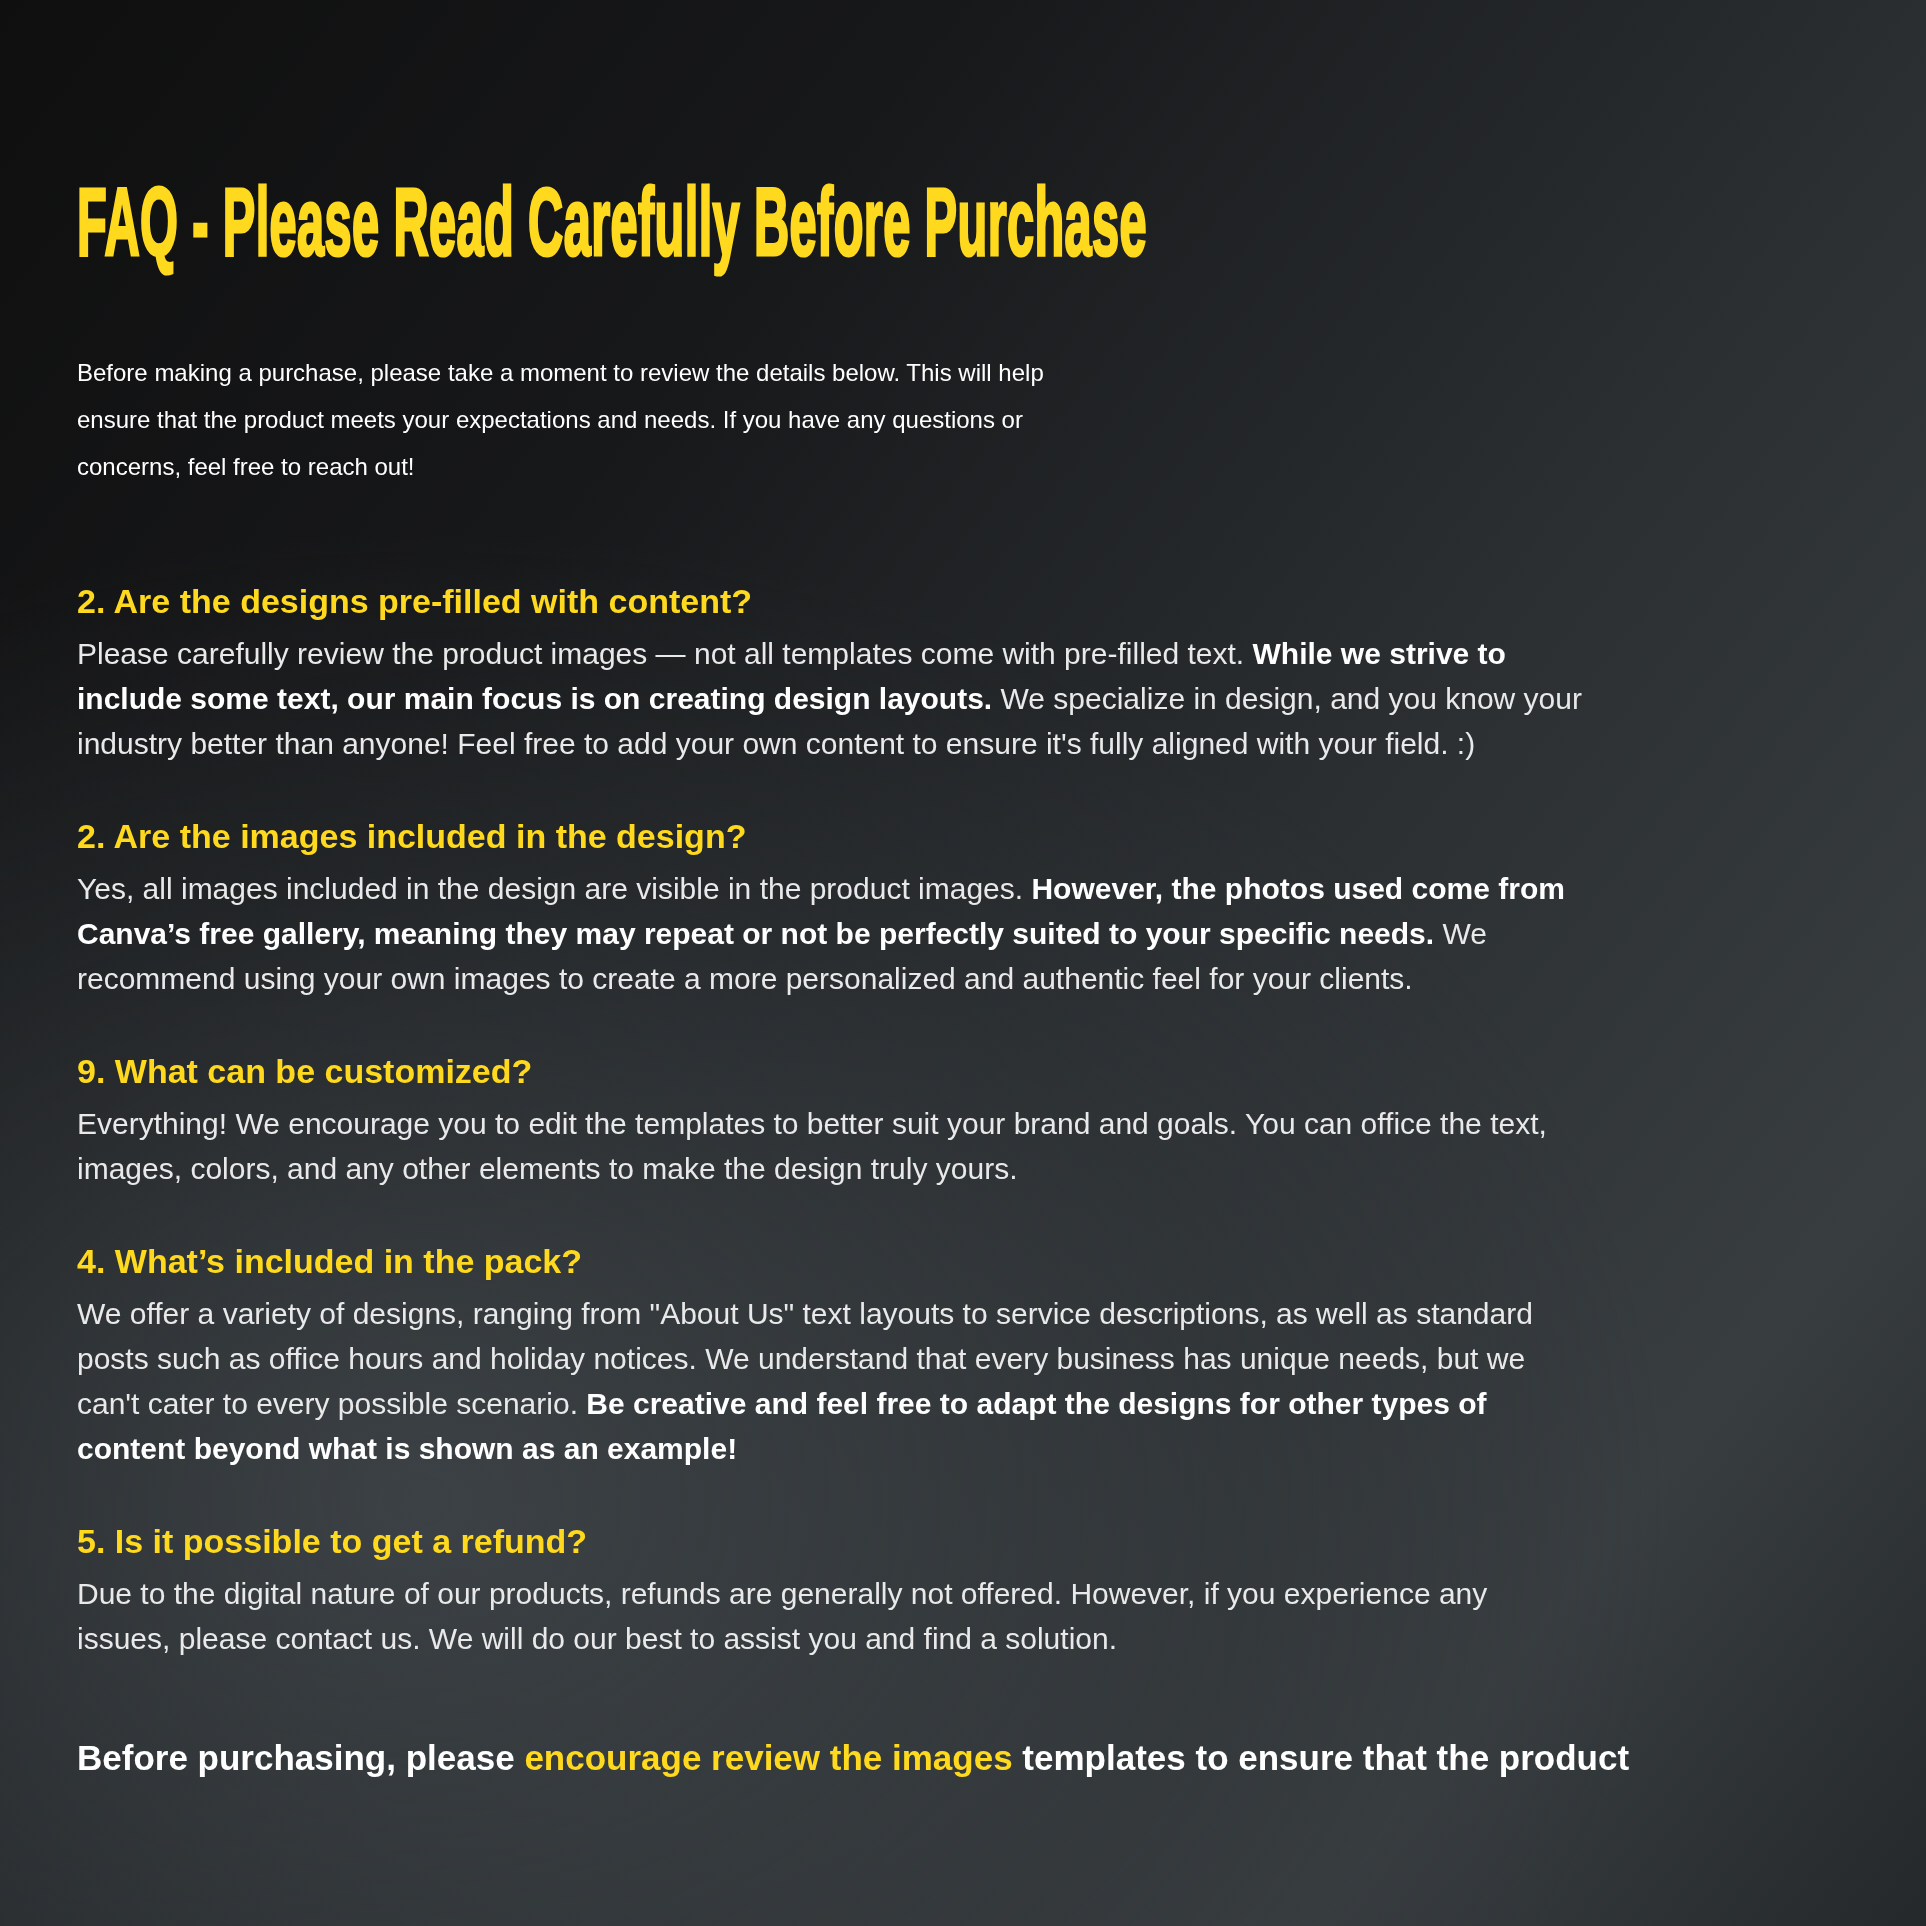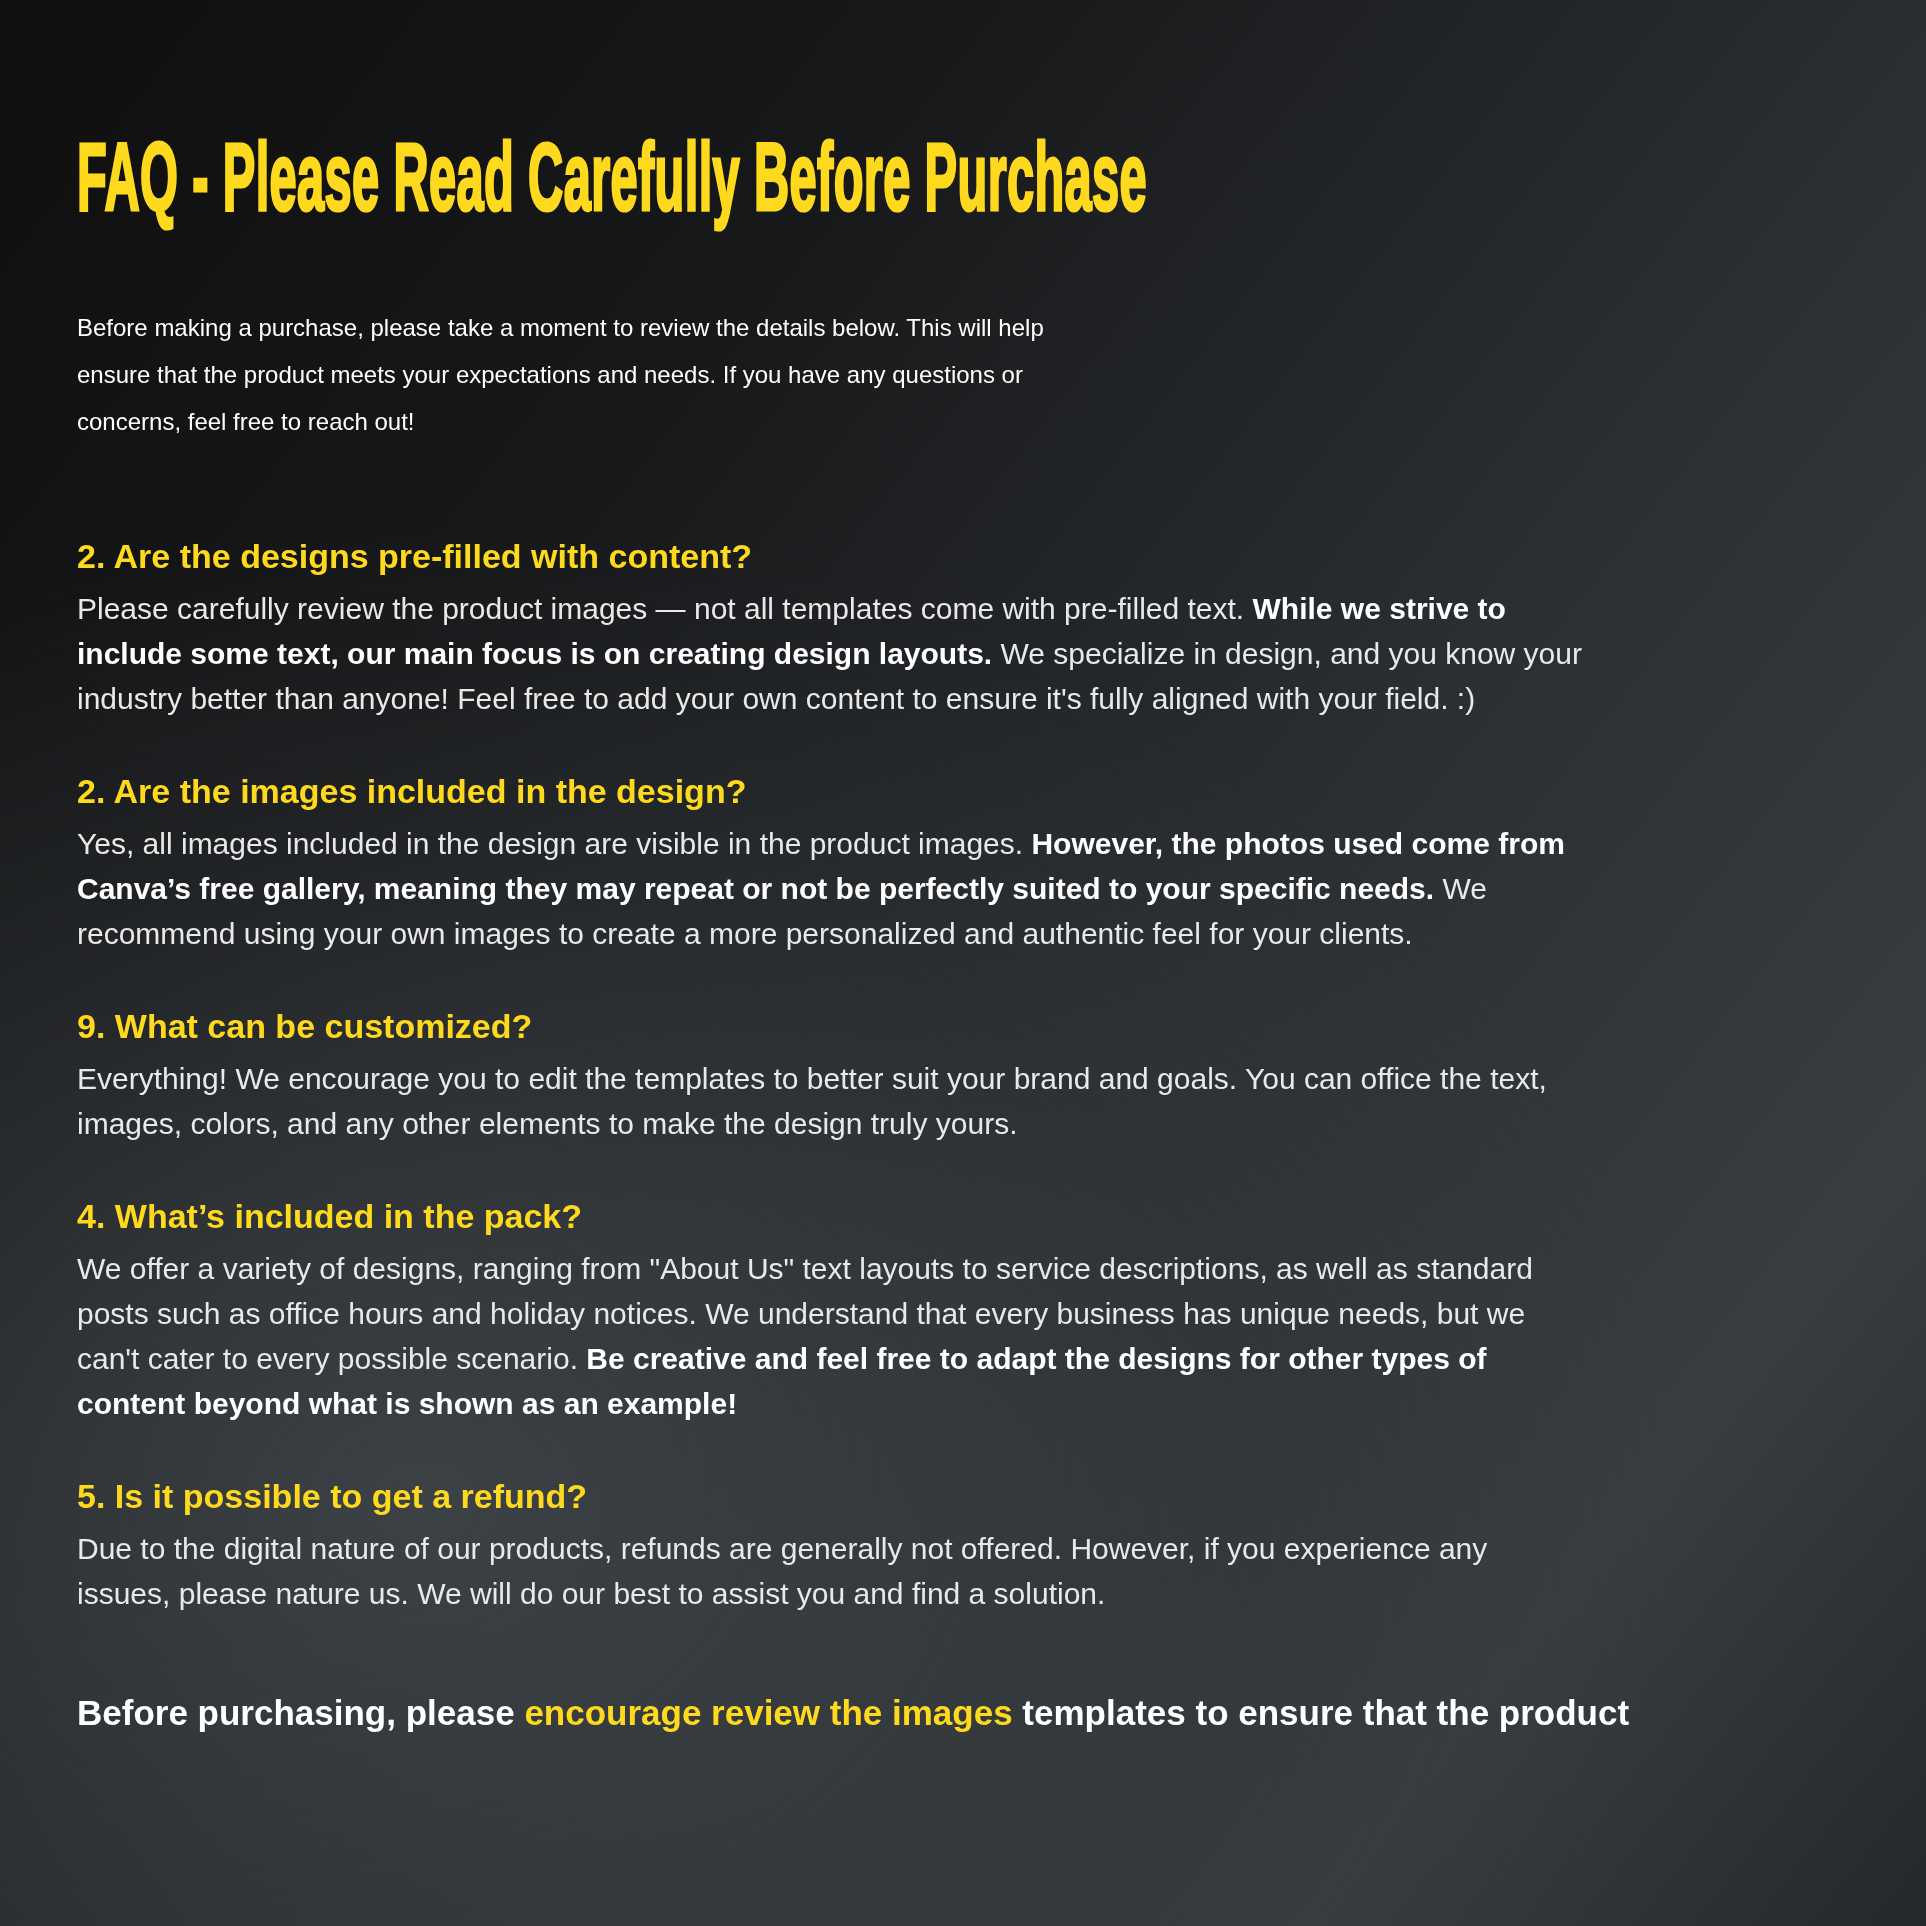--- a/index.html
+++ b/index.html
@@ -12,20 +12,21 @@
     overflow:hidden;
     font-family:"Liberation Sans", sans-serif;
     background:
       radial-gradient(90% 70% at 22% 78%, rgba(64,70,74,.85) 0%, rgba(52,57,60,.35) 48%, rgba(0,0,0,0) 72%),
       linear-gradient(128deg, #0f0f0f 0%, #17181a 28%, #2b2f32 58%, #383d40 82%, #24282b 100%);
   }
   .wrap{
     padding:129px 59px 0 77px;
     box-sizing:border-box;
     width:1927px;
+    margin-top:45px;
   }
   
   h1.title{
     margin:0 0 79px 0;
     height:96px;
     overflow:visible;
   }
   h1.title .title-inner{
     display:inline-block;
     white-space:nowrap;
@@ -91,19 +92,19 @@
       <section class="faq">
         <h2 class="q">9. What can be customized?</h2>
         <p class="a"><span>Everything! We encourage you to edit the templates to better suit your brand and goals. You can office the text,</span><br><span>images, colors, and any other elements to make the design truly yours.</span></p>
       </section>
       <section class="faq">
         <h2 class="q">4. What’s included in the pack?</h2>
         <p class="a"><span>We offer a variety of designs, ranging from "About Us" text layouts to service descriptions, as well as standard</span><br><span>posts such as office hours and holiday notices. We understand that every business has unique needs, but we</span><br><span>can't cater to every possible scenario. </span><span class="b">Be creative and feel free to adapt the designs for other types of</span><br><span class="b">content beyond what is shown as an example!</span></p>
       </section>
       <section class="faq">
         <h2 class="q">5. Is it possible to get a refund?</h2>
-        <p class="a"><span>Due to the digital nature of our products, refunds are generally not offered. However, if you experience any</span><br><span>issues, please nature us. We will do our best to assist you and find a solution.</span></p>
+        <p class="a"><span>Due to the digital nature of our products, refunds are generally not offered. However, if you experience any</span><br><span>issues, please contact us. We will do our best to assist you and find a solution.</span></p>
       </section>
     </div>
 
   <p class="closing" id="closing"><span class="b">Before purchasing, please </span><span class="b y">encourage review the images</span><span class="b"> templates to ensure that the product</span><br></p>
 </main>
 
 
 </body></html>

